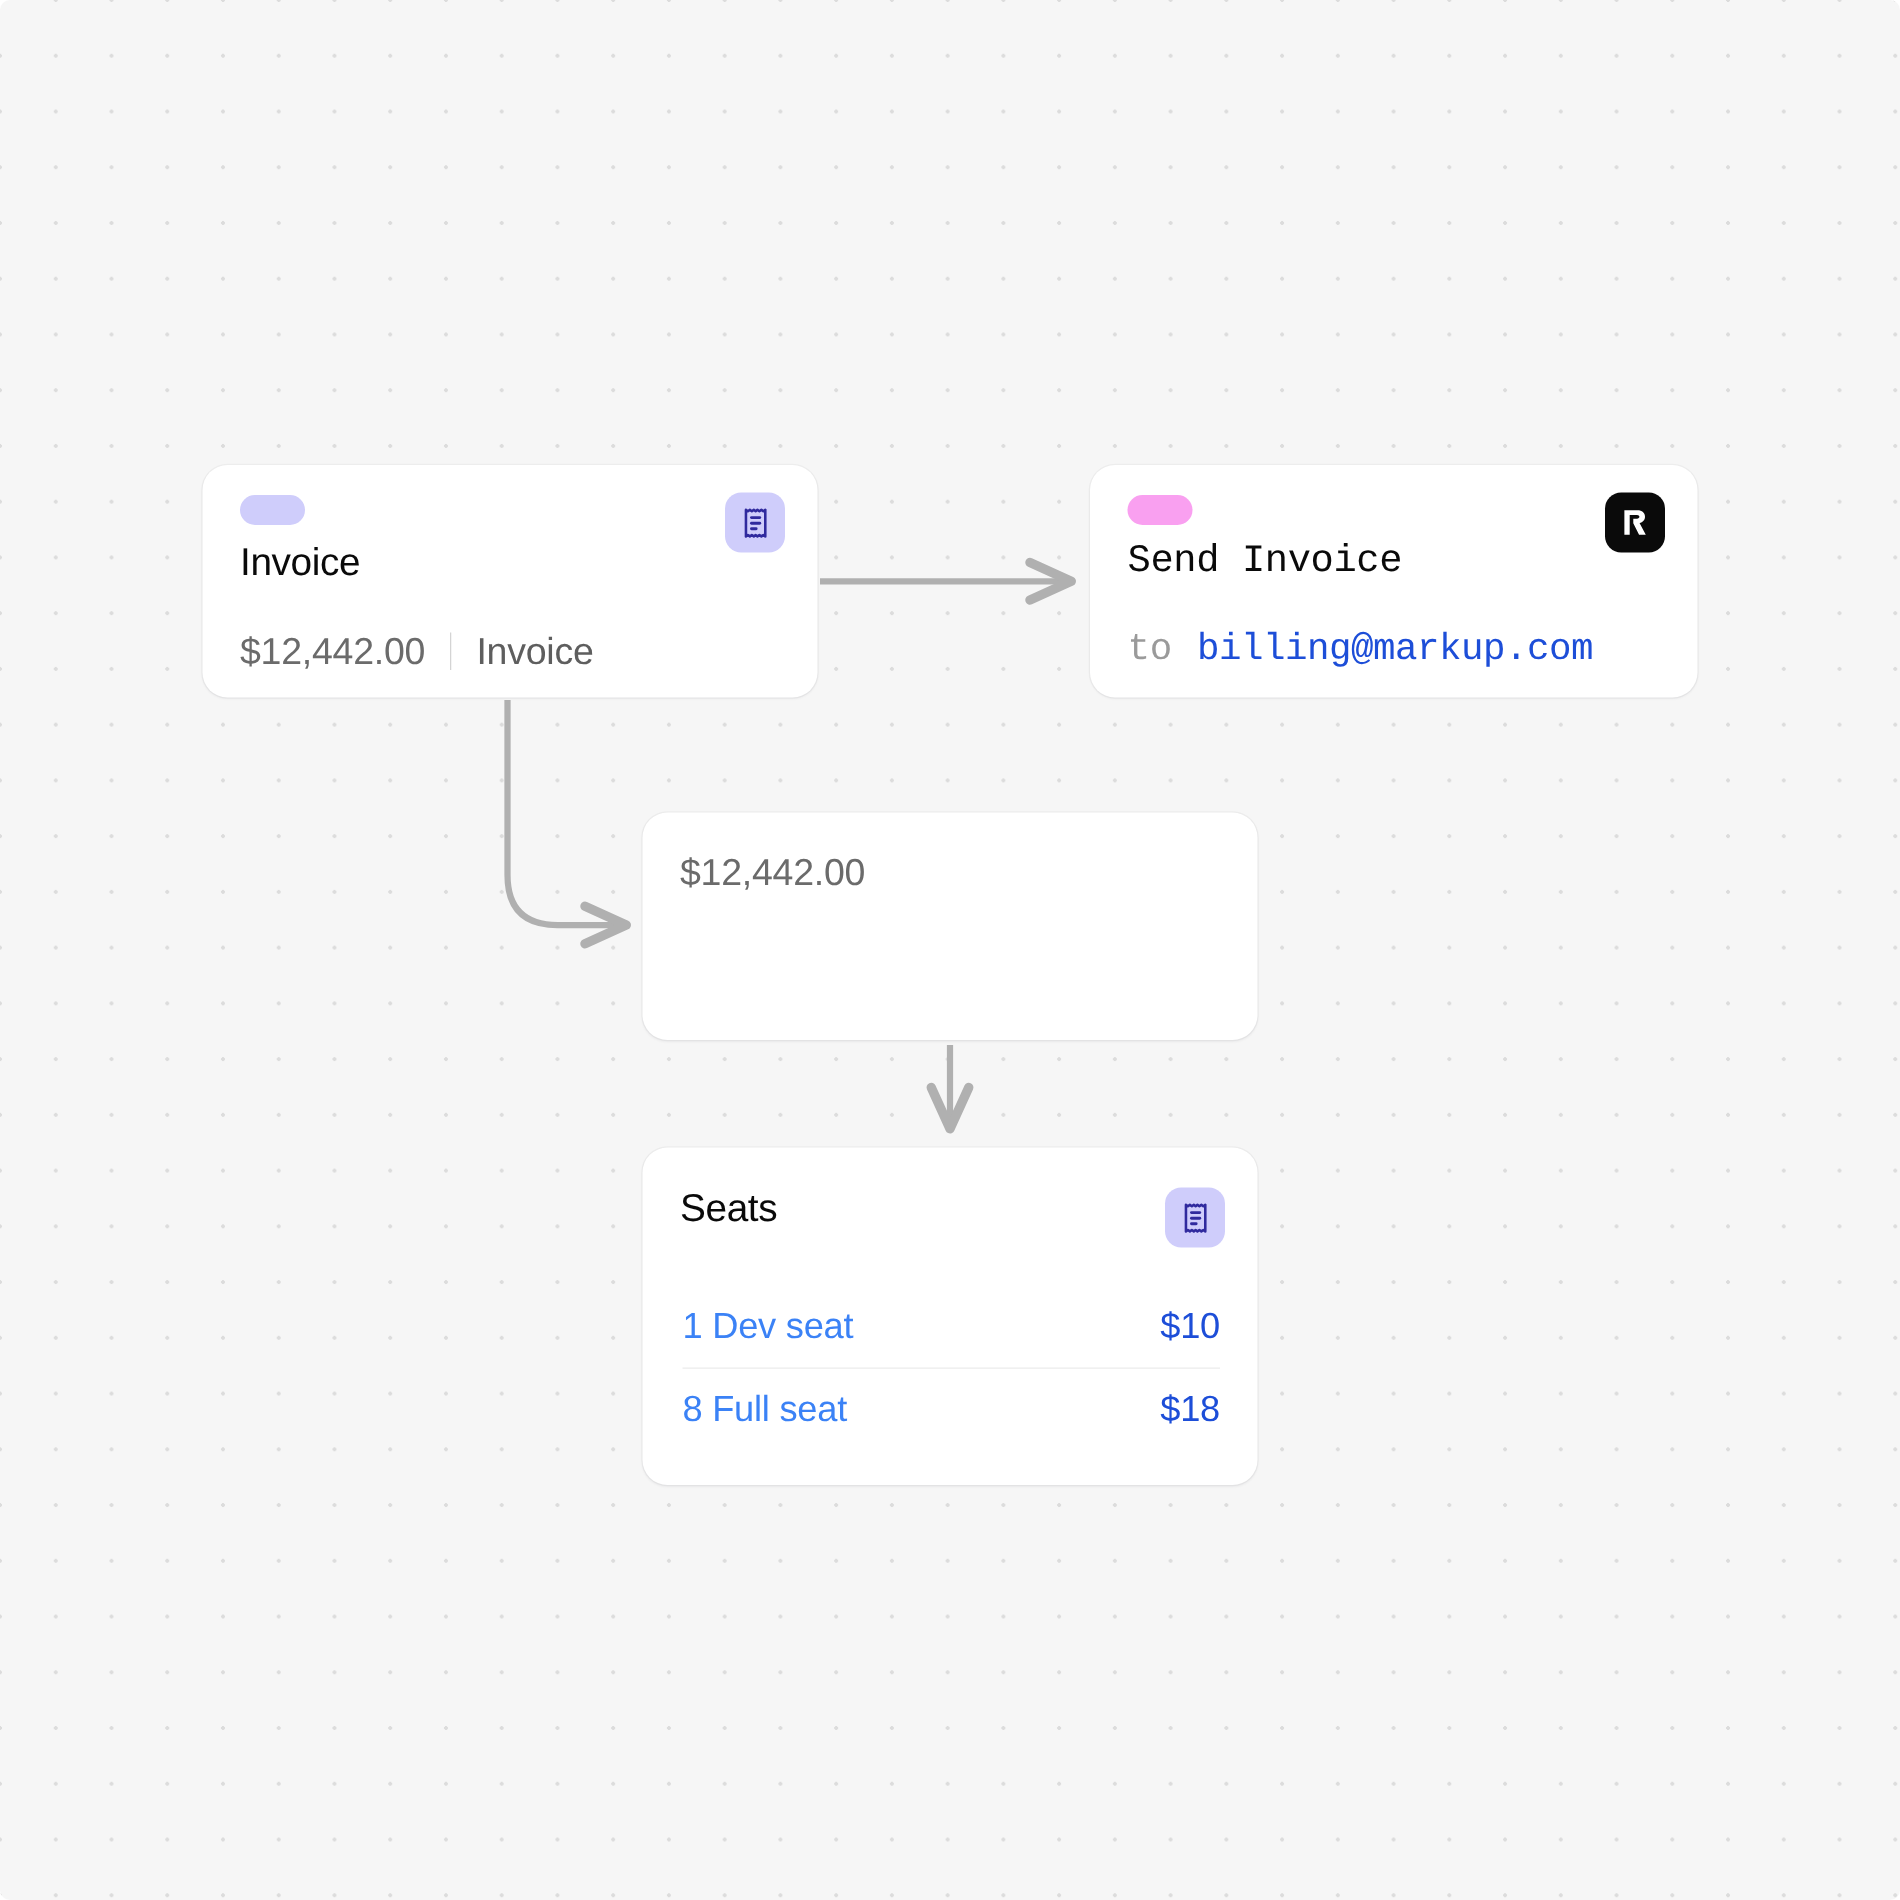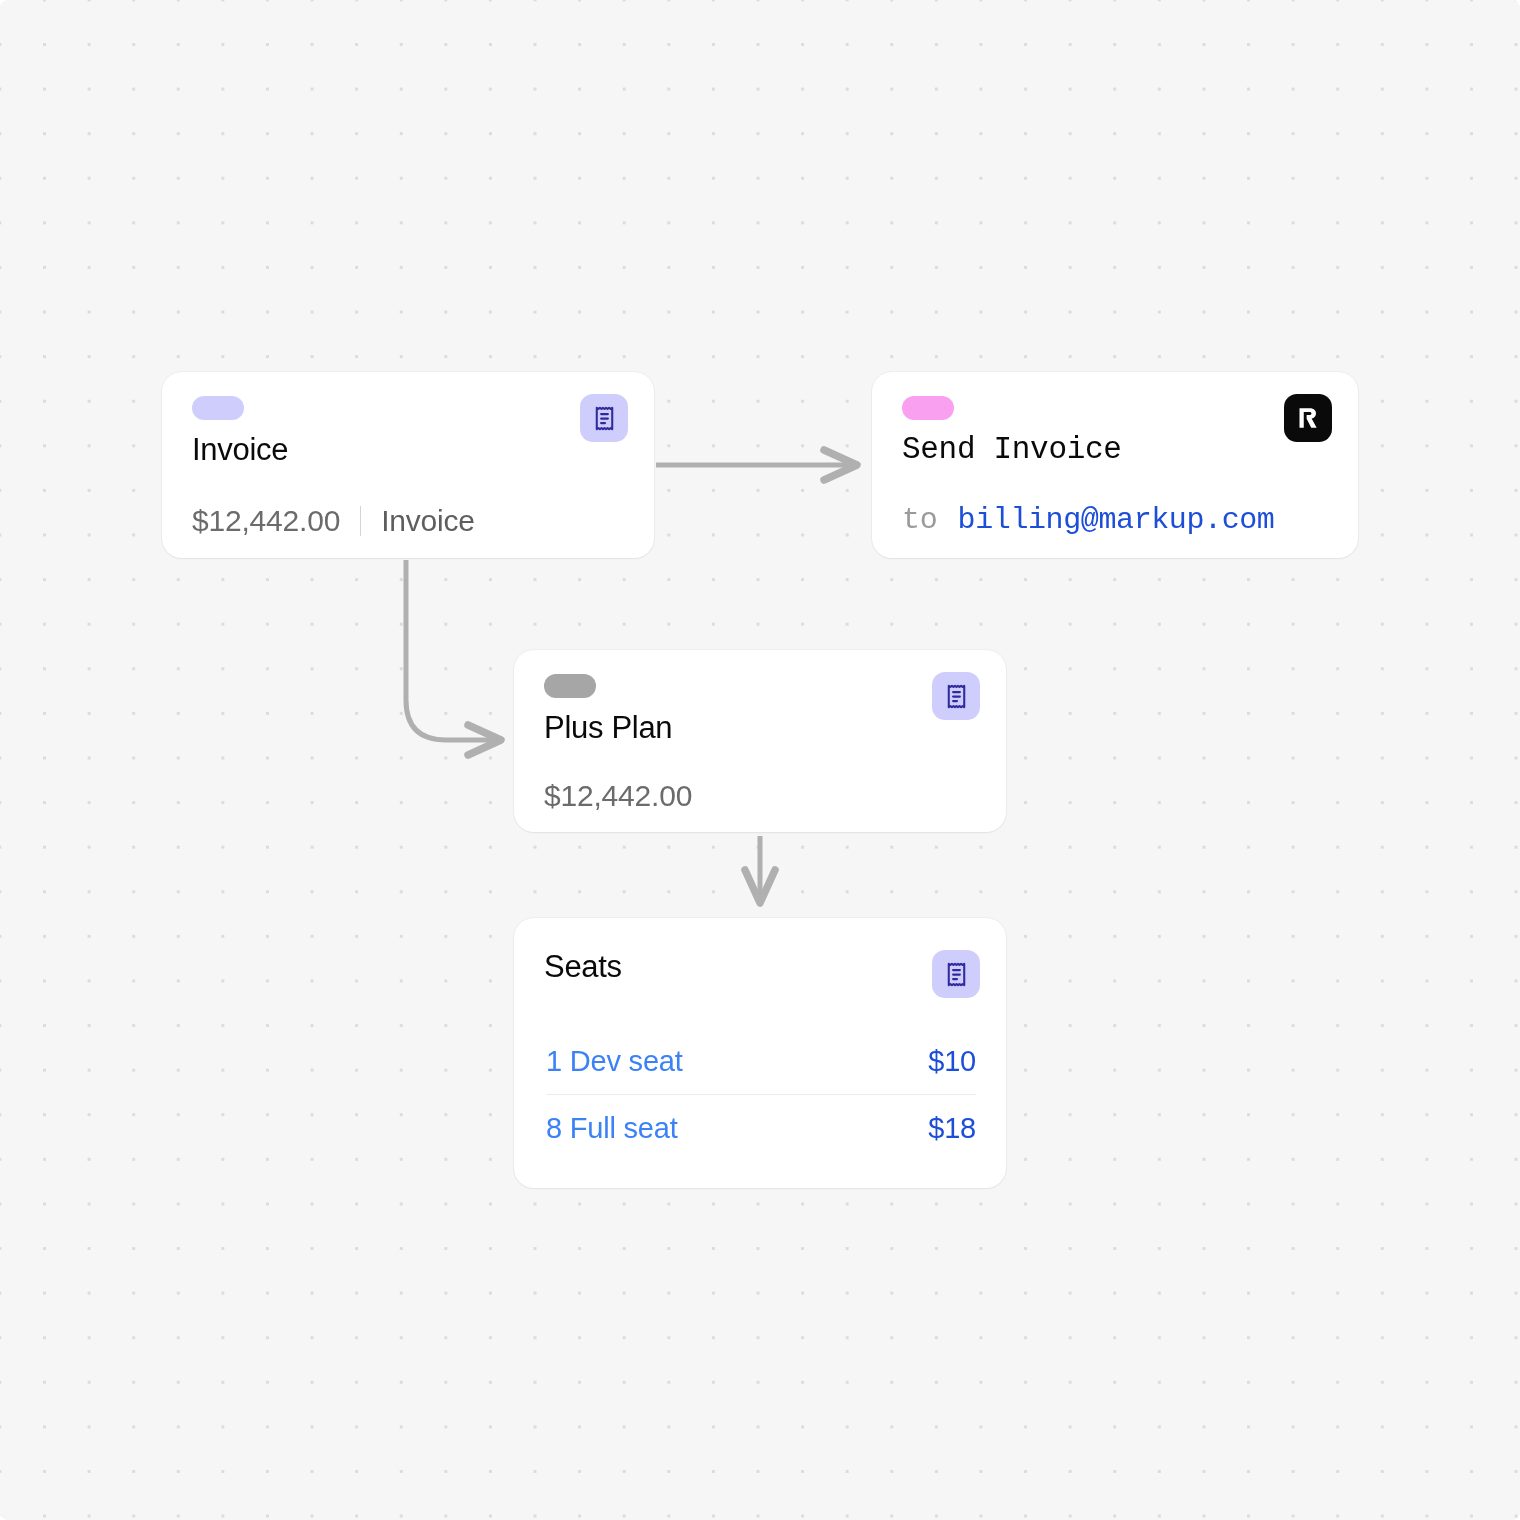--- a/index.html
+++ b/index.html
@@ -214,32 +214,20 @@
         </svg>
       </div>
     </div>
     <div class="card-body" style="margin-top:32px">
       <span class="to-label">to</span>
       <span class="to-value">billing@markup.com</span>
     </div>
   </div>
 
   <div class="card" id="card-plus-plan">
-    <div class="card-head">
-      <span class="pill" style="background:#a6a6a6"></span>
-      <div class="card-title">Plus Plan</div>
-      <div class="badge-icon violet">
-        <svg width="29" height="29" viewBox="0 0 24 24" fill="none" aria-hidden="true">
-          <path d="M5.6 3.2 L6.9 4.1 L8.2 3.2 L9.5 4.1 L10.8 3.2 L12 4.1 L13.2 3.2 L14.5 4.1 L15.8 3.2 L17.1 4.1 L18.4 3.2 L18.4 20.8 L17.1 19.9 L15.8 20.8 L14.5 19.9 L13.2 20.8 L12 19.9 L10.8 20.8 L9.5 19.9 L8.2 20.8 L6.9 19.9 L5.6 20.8 Z" stroke="#302a9e" stroke-width="1.7" stroke-linejoin="round" fill="none"></path>
-          <rect x="8.3" y="7.4" width="7.4" height="1.9" rx="0.95" fill="#302a9e"></rect>
-          <rect x="8.3" y="11.1" width="7.4" height="1.9" rx="0.95" fill="#302a9e"></rect>
-          <rect x="8.3" y="14.8" width="5.0" height="1.9" rx="0.95" fill="#302a9e"></rect>
-        </svg>
-      </div>
-    </div>
     <div class="card-body" style="margin-top:30px">
       <span class="amount">$12,442.00</span>
     </div>
   </div>
 
   <div class="card" id="card-seats">
     <div class="card-head">
       <div class="card-title no-pill">Seats</div>
       <div class="badge-icon violet" style="top:32px">
         <svg width="29" height="29" viewBox="0 0 24 24" fill="none" aria-hidden="true">

